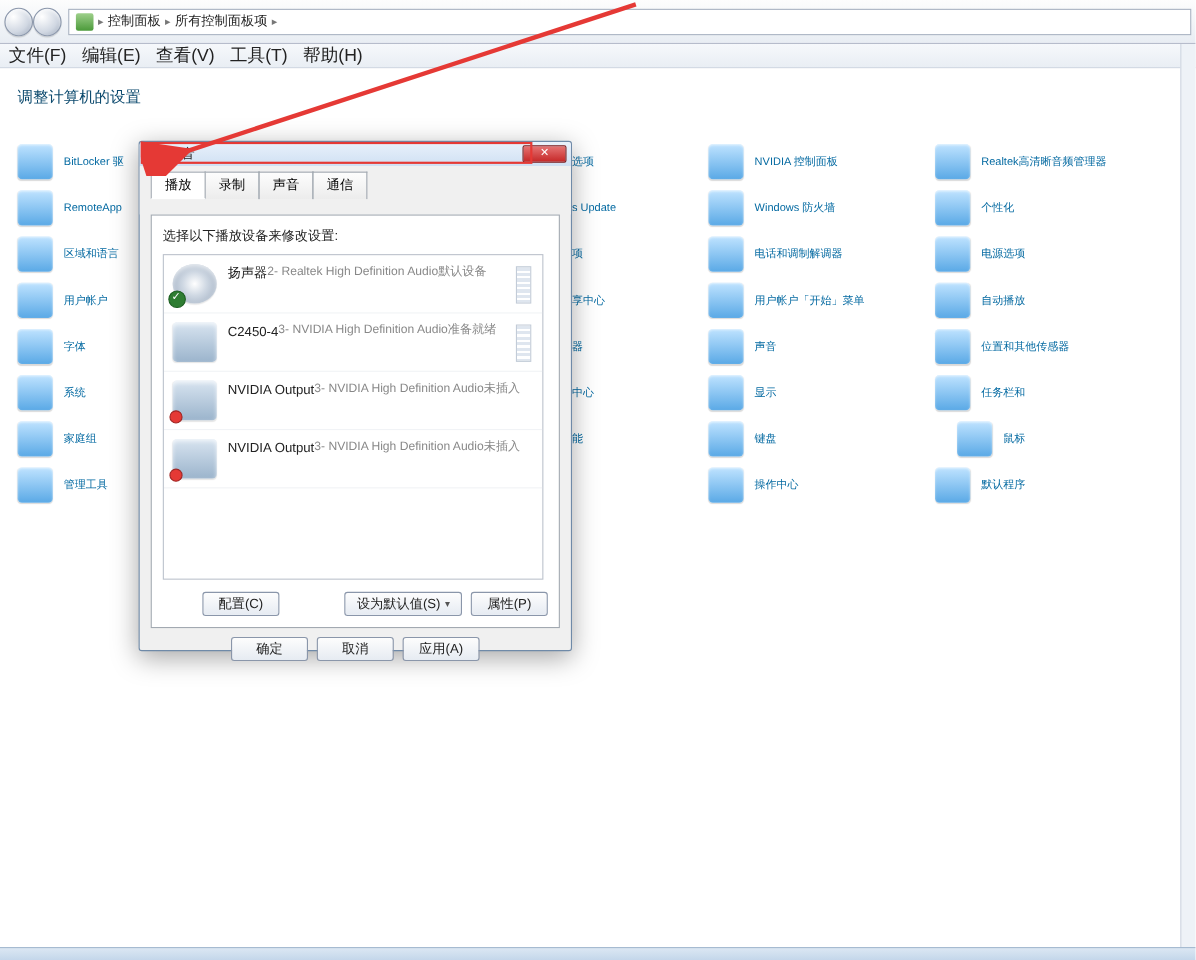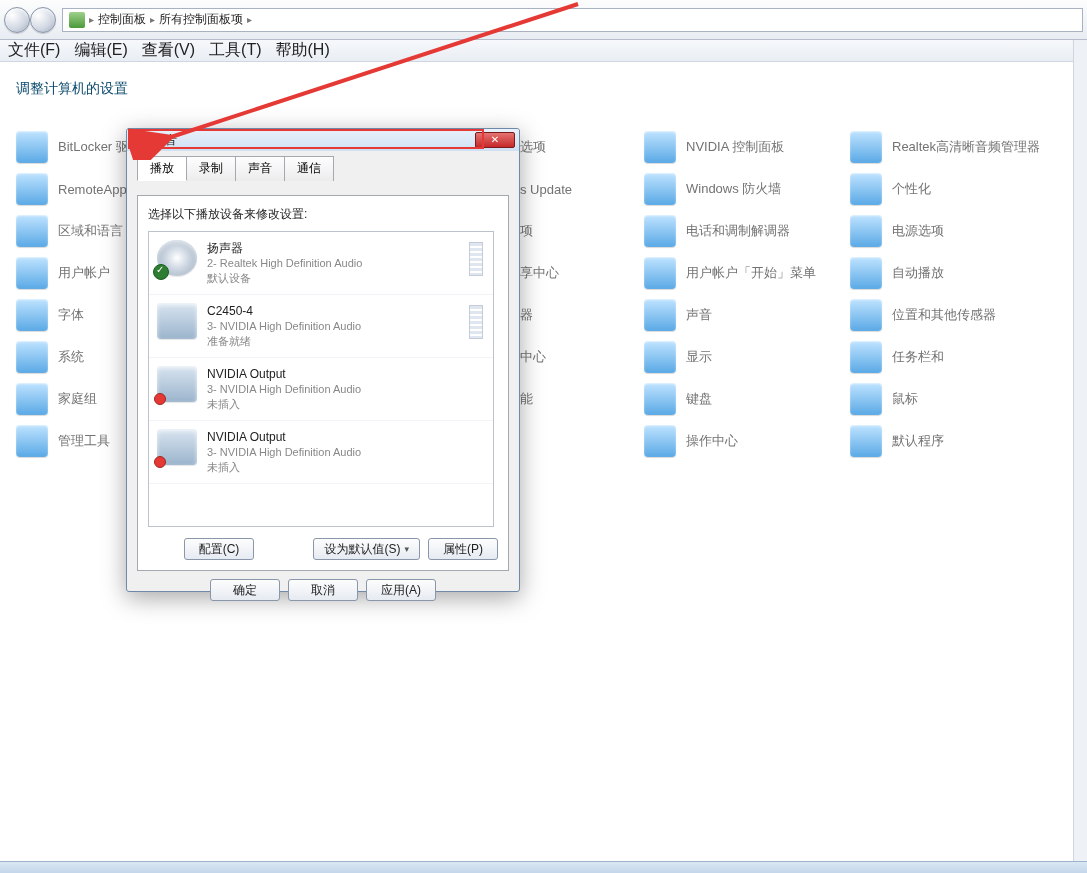--- a/index.html
+++ b/index.html
@@ -86,21 +86,21 @@
     gap: 10px;
     height: 34px;
     cursor: pointer;
   }
   .cp-item .ico {
     width: 32px; height: 32px;
     border-radius: 4px;
     background: linear-gradient(#bfe3ff,#5aa9e6);
     box-shadow: inset 0 1px 2px rgba(255,255,255,.6), 0 1px 1px rgba(0,0,0,.15);
   }
-  .cp-item .lbl { color: #737373; font-size: 13px; }
+  .cp-item .lbl { color: #0369a1; font-size: 10px; }
 
   
   .dialog {
     position: absolute;
     left: 126px; top: 128px;
     width: 394px; height: 464px;
     background: #f0f0f0;
     border: 1px solid #6f8aa8;
     box-shadow: 0 6px 24px rgba(0,0,0,.35);
     border-radius: 3px;
@@ -211,21 +211,21 @@
     position:absolute; left:-4px; bottom:-4px;
     width:16px;height:16px;border-radius:50%;
     background:#2e7d32;border:1px solid #1b5e20;
   }
   .chk::after{content:"✓";color:#fff;font-size:10px;position:absolute;left:2px;top:-1px;}
   .red-dot{
     position:absolute; left:-3px; bottom:-3px;
     width:12px;height:12px;border-radius:50%;
     background:#e53935;border:1px solid #a02725;
   }
-  .dev .dtext { display:flex; flex-direction: column; line-height:1.35; }
+  .dev .dtext { display:flex; flex-direction: row; line-height:1.35; }
   .dev .dname { font-size:12px; color:#222; }
   .dev .dsub  { font-size:11px; color:#888; }
   .dev .dstat { font-size:11px; color:#888; }
 
   .dlg-btns-row {
     position:absolute; left:10px; right:10px; bottom:10px;
     display:flex; gap:8px; align-items:center;padding-left:36px;
   }
   .wbtn {
     height:22px; min-width:70px;
@@ -404,21 +404,21 @@
       <span class="lbl">自动播放</span>
     </div>
   <div class="cp-item" style="left:850px;top:190px">
       <span class="ico"></span>
       <span class="lbl">位置和其他传感器</span>
     </div>
   <div class="cp-item" style="left:850px;top:232px">
       <span class="ico"></span>
       <span class="lbl">任务栏和</span>
     </div>
-  <div class="cp-item" style="left:850px;top:274px">
+  <div class="cp-item" style="left:870px;top:274px">
       <span class="ico"></span>
       <span class="lbl">鼠标</span>
     </div>
   <div class="cp-item" style="left:850px;top:316px">
       <span class="ico"></span>
       <span class="lbl">默认程序</span>
     </div>
 </div>
 
 <div class="dialog">

